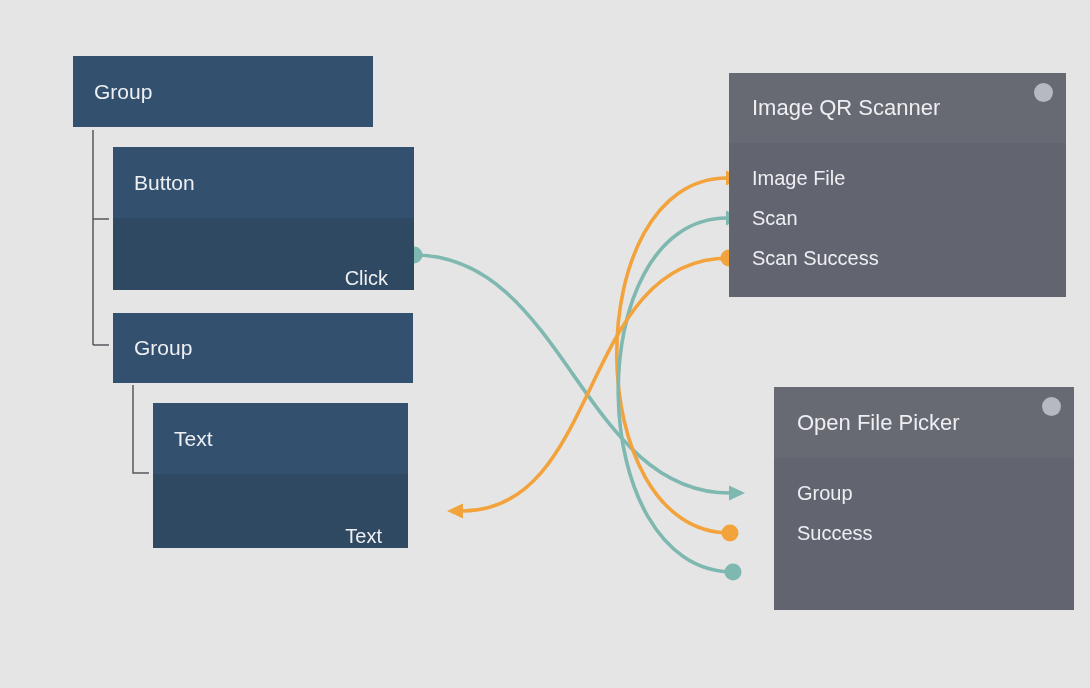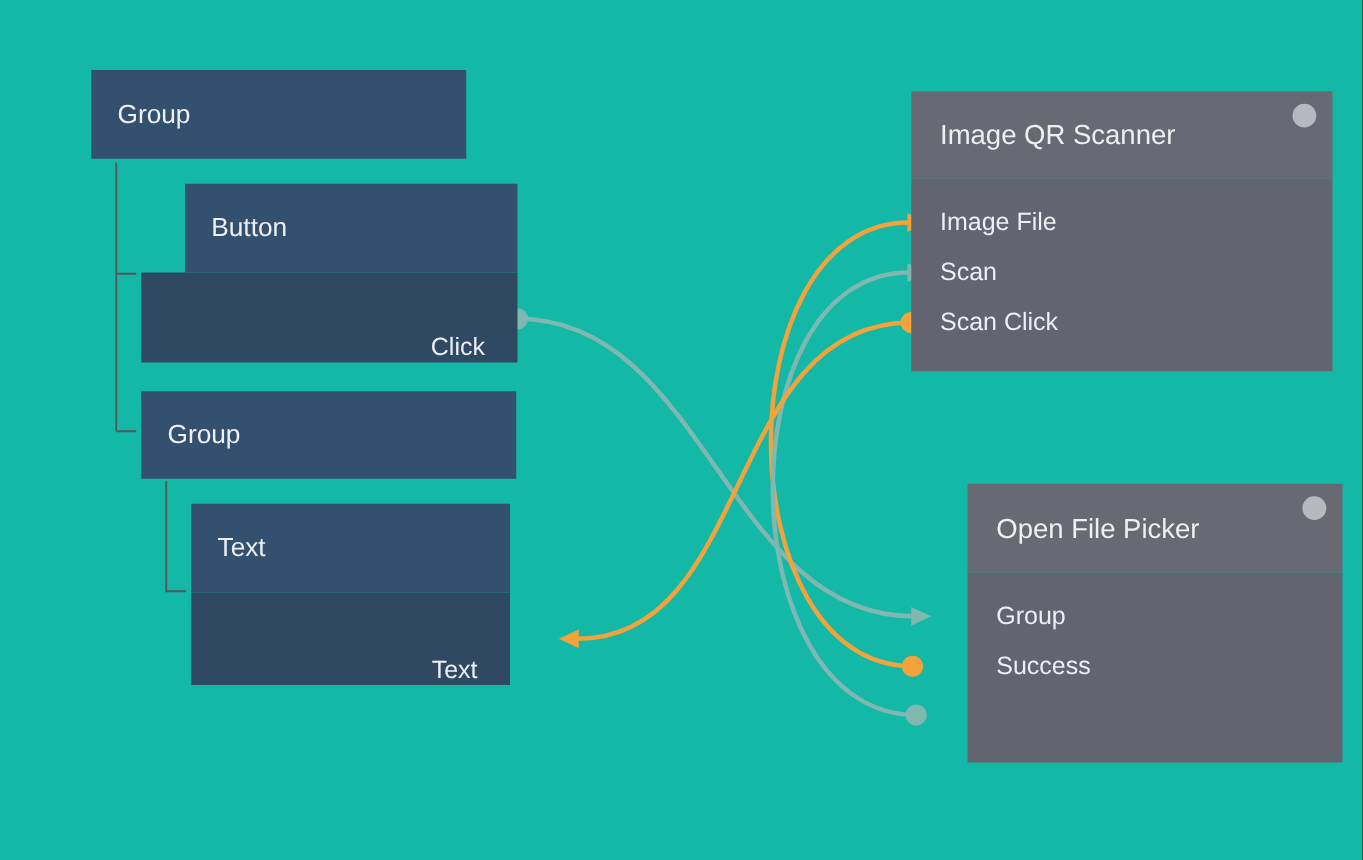--- a/index.html
+++ b/index.html
@@ -1,18 +1,18 @@
 <!DOCTYPE html>
 <html><head>
 <meta charset="utf-8">
 <style>
   html,body{margin:0;padding:0;background:#141416;}
   .canvas{
     position:relative;width:1090px;height:688px;overflow:hidden;
-    background:#14b8a6;
+    background:#e5e5e5;
     font-family:"Liberation Sans", sans-serif;
     color:#EDEFF2;
     -webkit-font-smoothing:antialiased;
   }
   .layer{position:absolute;left:0;top:0;width:1090px;height:688px;pointer-events:none;}
   
   .tbox{position:absolute;}
   .tbox .sect-title{
     background:#33506F;display:flex;align-items:center;
     padding-left:21px;font-size:21px;box-sizing:border-box;
@@ -59,21 +59,21 @@
       <circle cx="729" cy="258" r="8.5" fill="#F2A33C"></circle>
     </svg>
 
   <div class="tbox" style="left:73px;top:56px;width:300px;">
     <div class="sect-title" style="height:71px;">
       <span class="lbl">Group</span>
     </div>
   </div>
 
   <div class="tbox" style="left:113px;top:147px;width:301px;">
-    <div class="sect-title" style="height:71px;margin-left:35px;">
+    <div class="sect-title" style="height:71px;">
       <span class="lbl">Button</span>
     </div>
     <div class="sect-body" style="height:72px;">
       <span class="lbl">Click</span>
     </div>
   </div>
 
   <div class="tbox" style="left:113px;top:313px;width:300px;">
     <div class="sect-title" style="height:70px;">
       <span class="lbl">Group</span>
@@ -95,21 +95,21 @@
       <span class="gdot"></span>
     </div>
     <div class="gbody" style="height:154px;">
       <div class="port-row">
         <span class="lbl">Image File</span>
       </div>
       <div class="port-row">
         <span class="lbl">Scan</span>
       </div>
       <div class="port-row">
-        <span class="lbl">Scan Click</span>
+        <span class="lbl">Scan Success</span>
       </div>
     </div>
   </div>
 
   <div class="gnode" style="left:774px;top:387px;width:300px;">
     <div class="gheader" style="height:71px;">
       <span class="lbl">Open File Picker</span>
       <span class="gdot"></span>
     </div>
     <div class="gbody" style="height:152px;">

